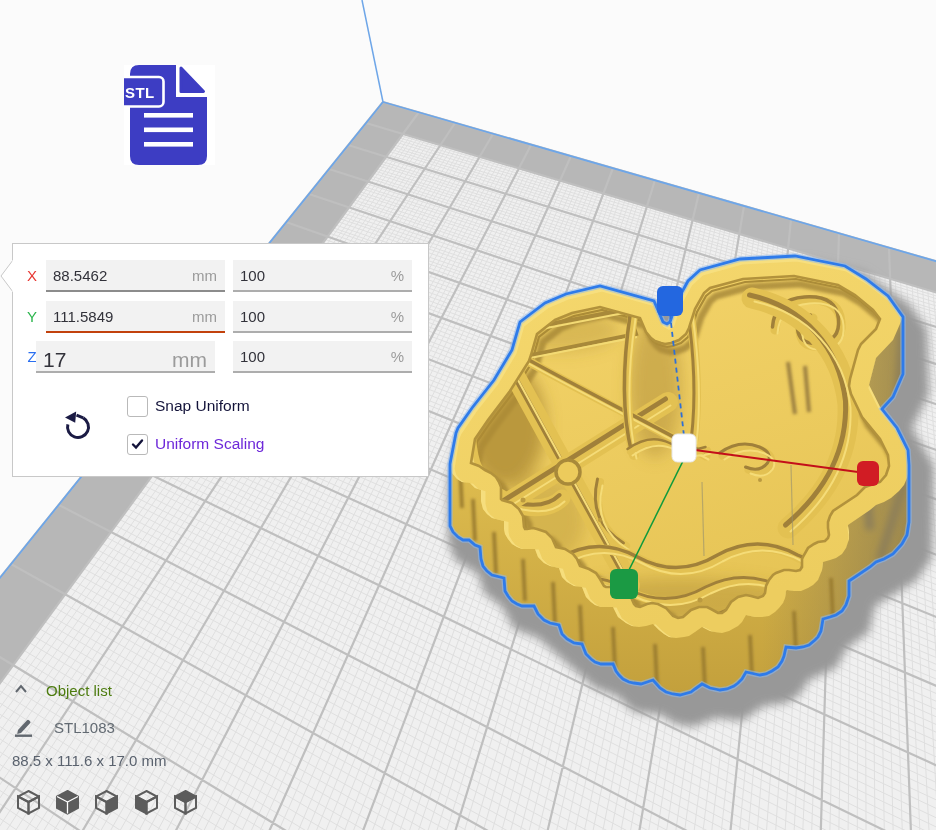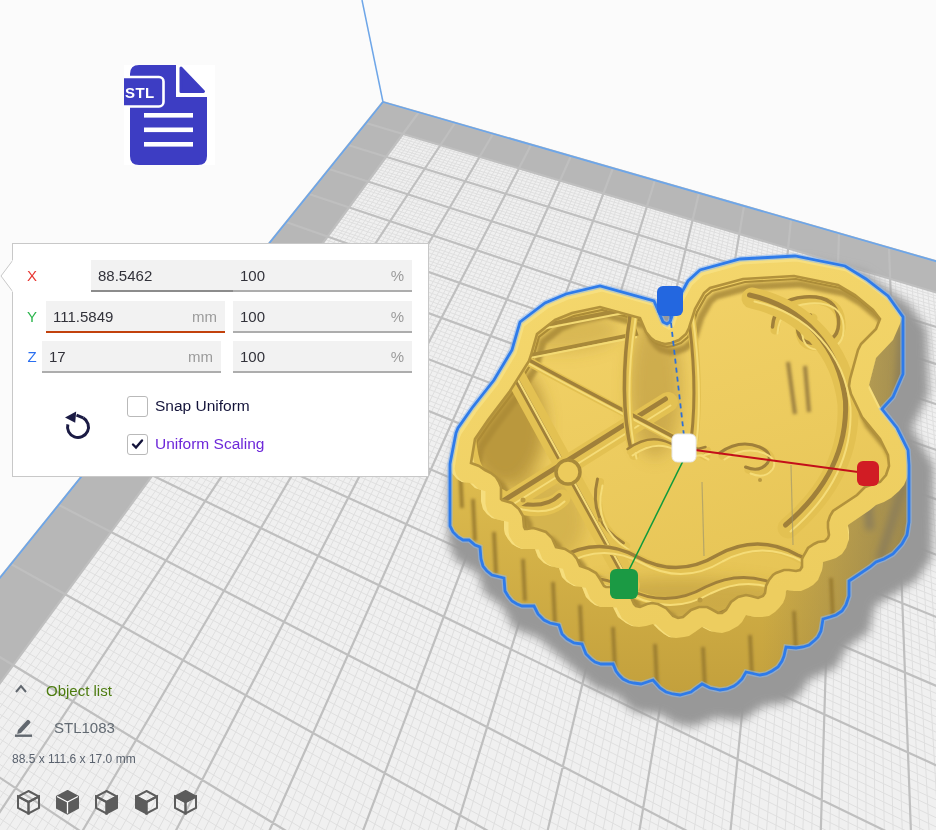--- a/index.html
+++ b/index.html
@@ -182,39 +182,39 @@
 <rect x="20" y="77" width="49" height="4.6" fill="#ffffff"></rect>
 </svg>
 
 <div class="abs" style="left:12px;top:243px;width:415px;height:232px;background:#ffffff;border:1px solid #c8c8c8;"></div>
 <svg class="abs" style="left:0px;top:260px" width="14" height="32" viewBox="0 0 14 32">
  <path d="M13,0 L1,16 L13,32" fill="#ffffff" stroke="#c8c8c8" stroke-width="1"></path>
  <rect x="12.5" y="0" width="2" height="32" fill="#ffffff"></rect>
 </svg>
 
 <div class="abs" style="left:25px;top:267px;width:14px;text-align:center;font-size:15px;color:#e83833">X</div>
-<div class="abs" style="left:46px;top:260px;width:179px;height:30px;background:#f2f2f2;border-bottom:2px solid #8c8c8c;font-size:15px;color:#32323a;margin-left:45px;">
+<div class="abs" style="left:46px;top:260px;width:179px;height:30px;background:#f2f2f2;border-bottom:2px solid #8c8c8c;font-size:15px;color:#32323a;">
  <span class="abs" style="left:7px;top:7px">88.5462</span>
  <span class="abs" style="right:8px;top:7px;color:#9b9b9b">mm</span>
   </div>
 <div class="abs" style="left:233px;top:260px;width:179px;height:30px;background:#f2f2f2;border-bottom:2px solid #adadad;font-size:15px;color:#32323a;">
  <span class="abs" style="left:7px;top:7px">100</span>
  <span class="abs" style="right:8px;top:7px;color:#9b9b9b">%</span>
   </div>
 <div class="abs" style="left:25px;top:307.5px;width:14px;text-align:center;font-size:15px;color:#2bb54d">Y</div>
 <div class="abs" style="left:46px;top:300.5px;width:179px;height:30px;background:#f2f2f2;border-bottom:2px solid #c2410c;font-size:15px;color:#32323a;">
  <span class="abs" style="left:7px;top:7px">111.5849</span>
  <span class="abs" style="right:8px;top:7px;color:#9b9b9b">mm</span>
   </div>
 <div class="abs" style="left:233px;top:300.5px;width:179px;height:30px;background:#f2f2f2;border-bottom:2px solid #adadad;font-size:15px;color:#32323a;">
  <span class="abs" style="left:7px;top:7px">100</span>
  <span class="abs" style="right:8px;top:7px;color:#9b9b9b">%</span>
   </div>
 <div class="abs" style="left:25px;top:348px;width:14px;text-align:center;font-size:15px;color:#2a6ff0">Z</div>
-<div class="abs" style="left:42px;top:341px;width:179px;height:30px;background:#f2f2f2;border-bottom:2px solid #adadad;font-size:15px;color:#32323a;">
+<div class="abs" style="left:36px;top:341px;width:179px;height:30px;background:#f2f2f2;border-bottom:2px solid #adadad;font-size:21px;color:#32323a;">
  <span class="abs" style="left:7px;top:7px">17</span>
  <span class="abs" style="right:8px;top:7px;color:#9b9b9b">mm</span>
   </div>
 <div class="abs" style="left:233px;top:341px;width:179px;height:30px;background:#f2f2f2;border-bottom:2px solid #adadad;font-size:15px;color:#32323a;">
  <span class="abs" style="left:7px;top:7px">100</span>
  <span class="abs" style="right:8px;top:7px;color:#9b9b9b">%</span>
   </div>
 <svg class="abs" style="left:61px;top:410px" width="34" height="34" viewBox="0 0 34 34">
  <path d="M22.25,7.91 A10.5,10.5 0 1 1 6.86,14.28" fill="none" stroke="#1b1b44" stroke-width="3.0"></path>
  <path d="M22.25,7.91 L15.5,5.2" stroke="#1b1b44" stroke-width="3.0" fill="none"></path>
@@ -230,21 +230,21 @@
 
 <svg class="abs" style="left:15px;top:684px" width="12" height="10" viewBox="0 0 12 10">
  <path d="M1,8 L6,2 L11,8" fill="none" stroke="#62686f" stroke-width="2"></path>
 </svg>
 <div class="abs" style="left:46px;top:682px;font-size:15px;color:#4d7c0f">Object list</div>
 <svg class="abs" style="left:14px;top:717px" width="19" height="20" viewBox="0 0 19 20">
  <path d="M4,13 L13,3.2 q1,-1 2,0 l1,1 q1,1 0,2 L7,16 L3.2,17 Z" fill="#62686f"></path>
  <rect x="1" y="17.5" width="17" height="2.4" fill="#62686f"></rect>
 </svg>
 <div class="abs" style="left:54px;top:719px;font-size:15px;color:#626a72">STL1083</div>
-<div class="abs" style="left:12px;top:752px;font-size:12px;color:#5a626e">88.5 x 111.6 x 17.0 mm</div>
+<div class="abs" style="left:12px;top:752px;font-size:15px;color:#5a626e">88.5 x 111.6 x 17.0 mm</div>
 <svg class="abs" style="left:17px;top:790px" width="23" height="25" viewBox="0 0 23 25">
     <path d="M11.5,1 L22,6.5 L11.5,12 L1,6.5 Z" fill="none" stroke="#5c5c5c" stroke-width="2"></path>
     <path d="M1,6.5 L11.5,12 L11.5,23.5 L1,18 Z" fill="none" stroke="#5c5c5c" stroke-width="2"></path>
     <path d="M22,6.5 L11.5,12 L11.5,23.5 L22,18 Z" fill="none" stroke="#5c5c5c" stroke-width="2"></path>
   </svg>
 <svg class="abs" style="left:56px;top:790px" width="23" height="25" viewBox="0 0 23 25">
     <path d="M11.5,1 L22,6.5 L22,18 L11.5,23.5 L1,18 L1,6.5 Z" fill="#5c5c5c" stroke="#5c5c5c" stroke-width="2"></path>
     <path d="M11.5,12 L11.5,23.5 M11.5,12 L1,6.5 M11.5,12 L22,6.5" stroke="#ffffff" stroke-width="1.3" fill="none"></path>
   </svg>
 <svg class="abs" style="left:95px;top:790px" width="23" height="25" viewBox="0 0 23 25">

